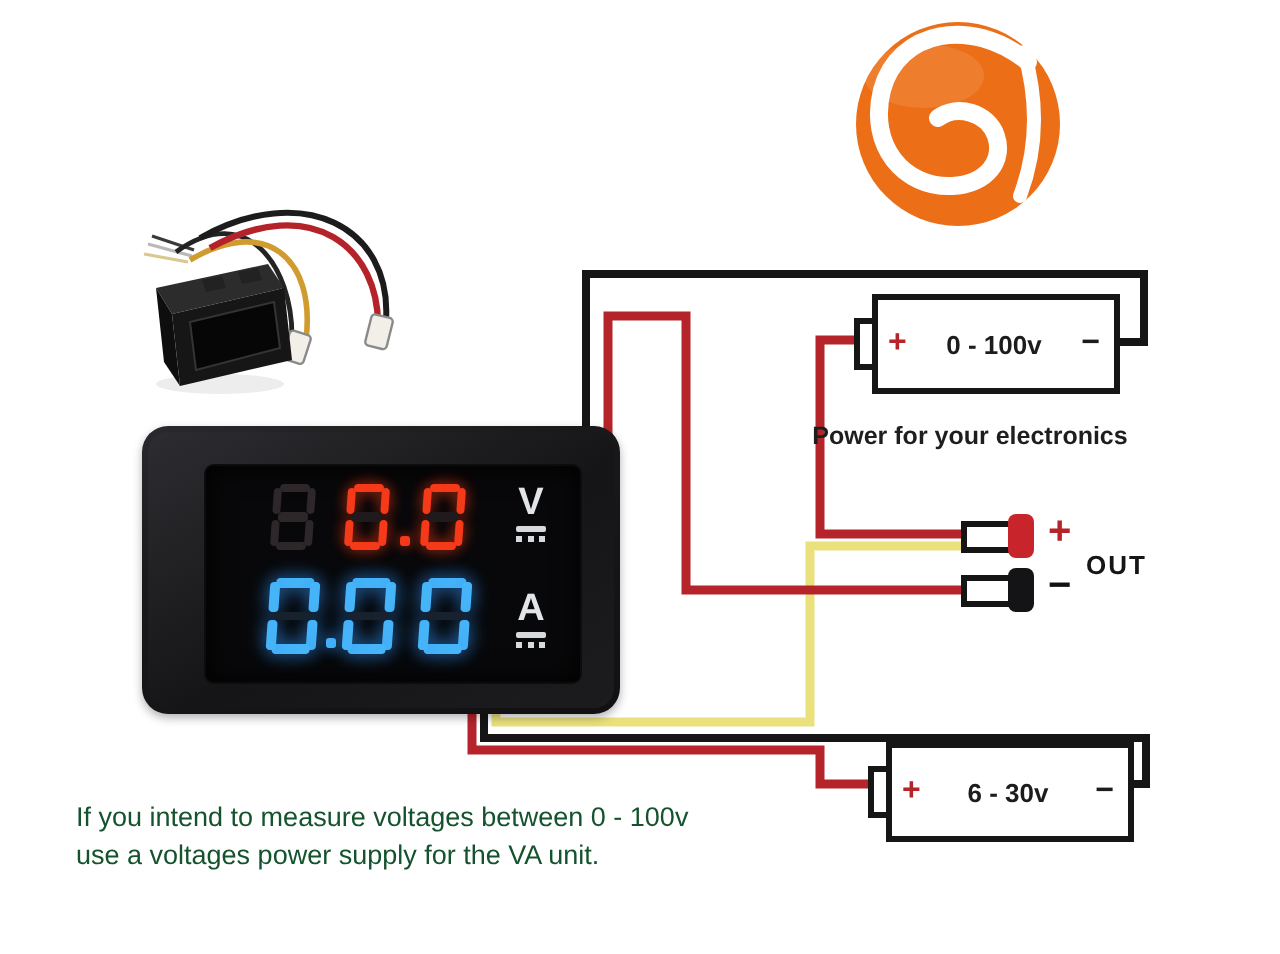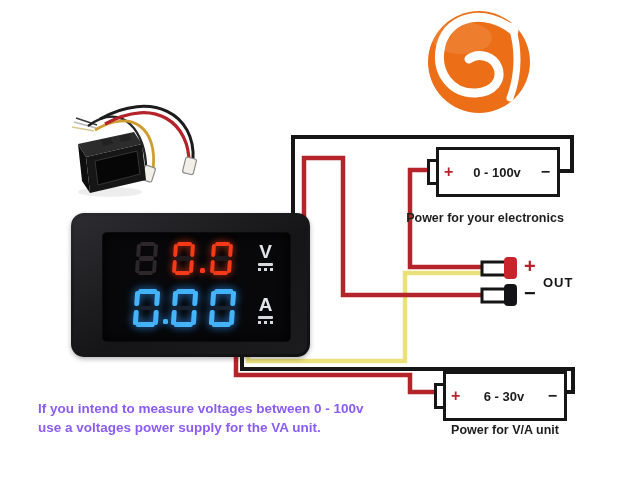--- a/index.html
+++ b/index.html
@@ -82,22 +82,22 @@
   .caption1{left:390px;top:199px;margin-top:12px;}
   .caption2{left:410px;top:423px;}
 
   
   .out-plus{position:absolute;left:524px;top:255px;color:var(--wire-red);font-weight:bold;font-size:20px;z-index:2;}
   .out-minus{position:absolute;left:524px;top:282px;color:#111;font-weight:bold;font-size:20px;z-index:2;}
   .out-label{position:absolute;left:543px;top:275px;font-weight:bold;font-size:13px;
              letter-spacing:1px;color:#161616;z-index:2;}
 
   
-  .note{position:absolute;left:38px;top:400px;font-weight:bold;font-size:13.5px;
-        line-height:18.5px;color:#8b5cf6;z-index:2;}
+  .note{position:absolute;left:38px;top:400px;font-weight:normal;font-size:13.5px;
+        line-height:18.5px;color:#14532d;z-index:2;}
 </style>
 </head>
 <body>
 
 <div class="stage">
 
   <svg class="layer" width="640" height="477" viewBox="0 0 640 477">
 
     <g>
       <ellipse cx="110" cy="192" rx="32" ry="5" fill="#000" opacity="0.07"></ellipse>
@@ -228,21 +228,20 @@
     <span class="minus">−</span>
   </div>
   <div class="caption caption1">Power for your electronics</div>
 
   <div class="psu psu2">
     <span class="tab"></span>
     <span class="plus">+</span>
     <span class="range">6 - 30v</span>
     <span class="minus">−</span>
   </div>
-  <div class="caption caption2">Power for V/A unit</div>
 
   <div class="out-plus">+</div>
   <div class="out-minus">−</div>
   <div class="out-label">OUT</div>
 
   <div class="note">
     <div>If you intend to measure voltages between 0 - 100v</div>
     <div>use a voltages power supply for the VA unit.</div>
   </div>
 

